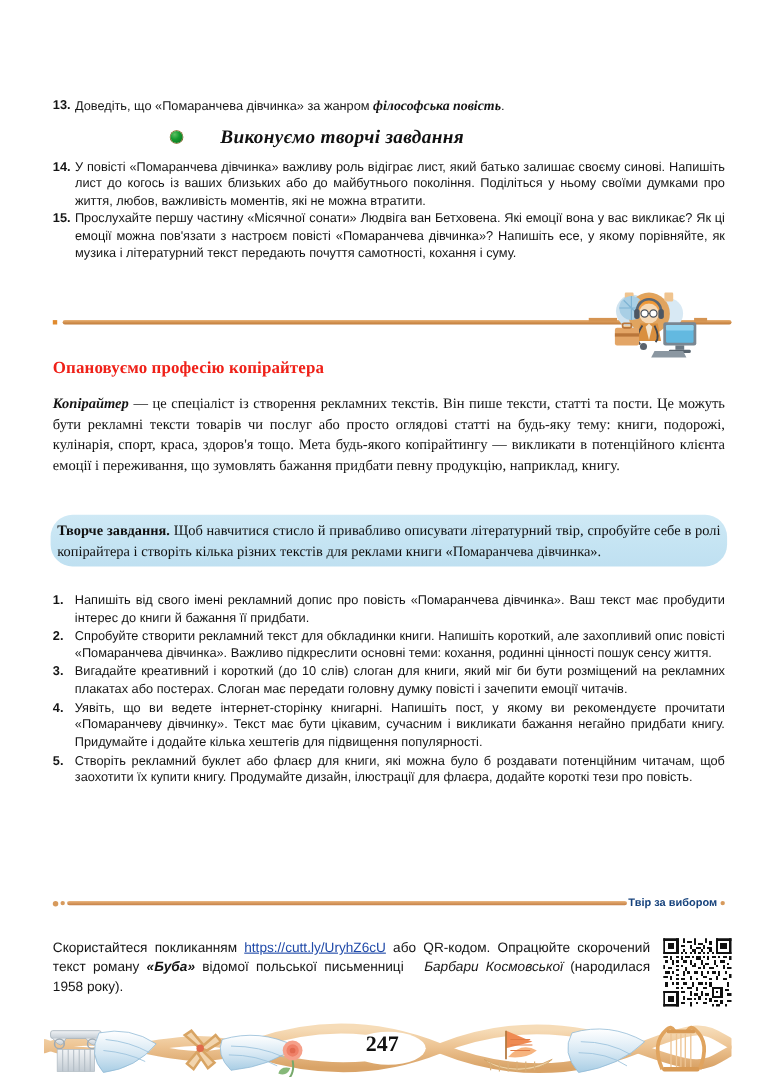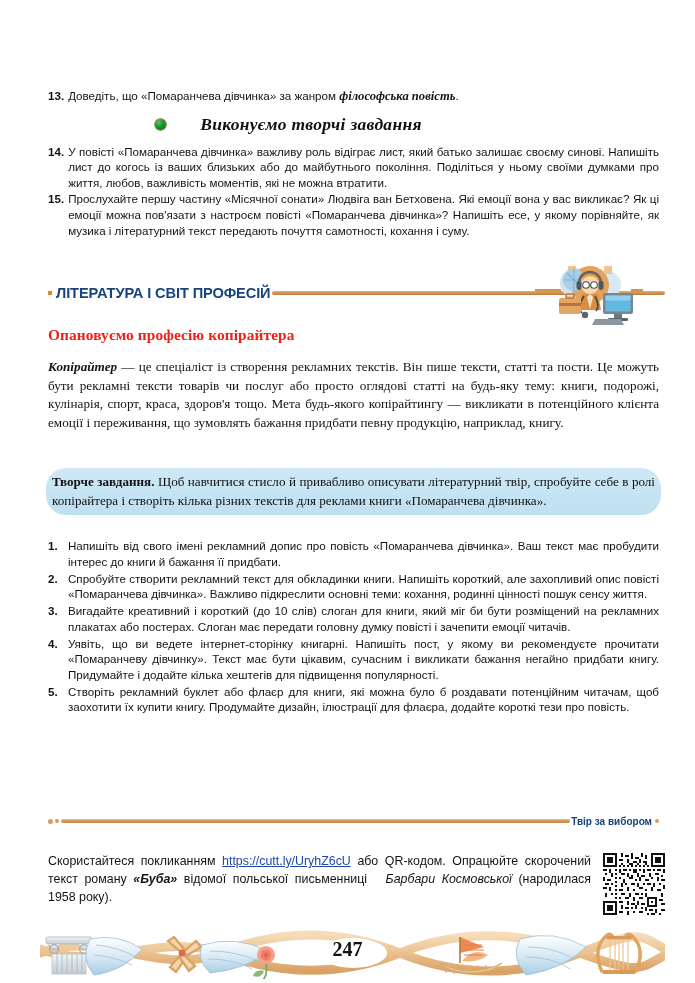--- a/index.html
+++ b/index.html
@@ -303,21 +303,20 @@
     <div class="numbered-item">
       <span class="num">15.</span>
       <span class="body">Прослухайте першу частину «Місячної сонати» Людвіга ван Бетховена. Які емоції вона у вас викликає? Як ці емоції можна пов'язати з настроєм повісті «Помаранчева дівчинка»? Напишіть есе, у якому порівняйте, як музика і літературний текст передають почуття самотності, кохання і суму.</span>
     </div>
 
   </div>
 
   <div class="section-banner">
     <div class="banner-row">
       <span class="banner-bullet"></span>
-      <span class="banner-title">ЛІТЕРАТУРА І СВІТ ПРОФЕСІЙ</span>
       <span class="banner-rule"></span>
     </div>
 
     <div class="prof-illustration">
       <svg viewBox="0 0 108 66" width="108" height="66" aria-hidden="true">
 
         <circle cx="40" cy="20" r="15" fill="#cfe3f0"></circle>
         <circle cx="72" cy="22" r="14" fill="#d8e9f4"></circle>
         <g fill="#e0a45f">
           <circle cx="55" cy="22" r="19"></circle>

